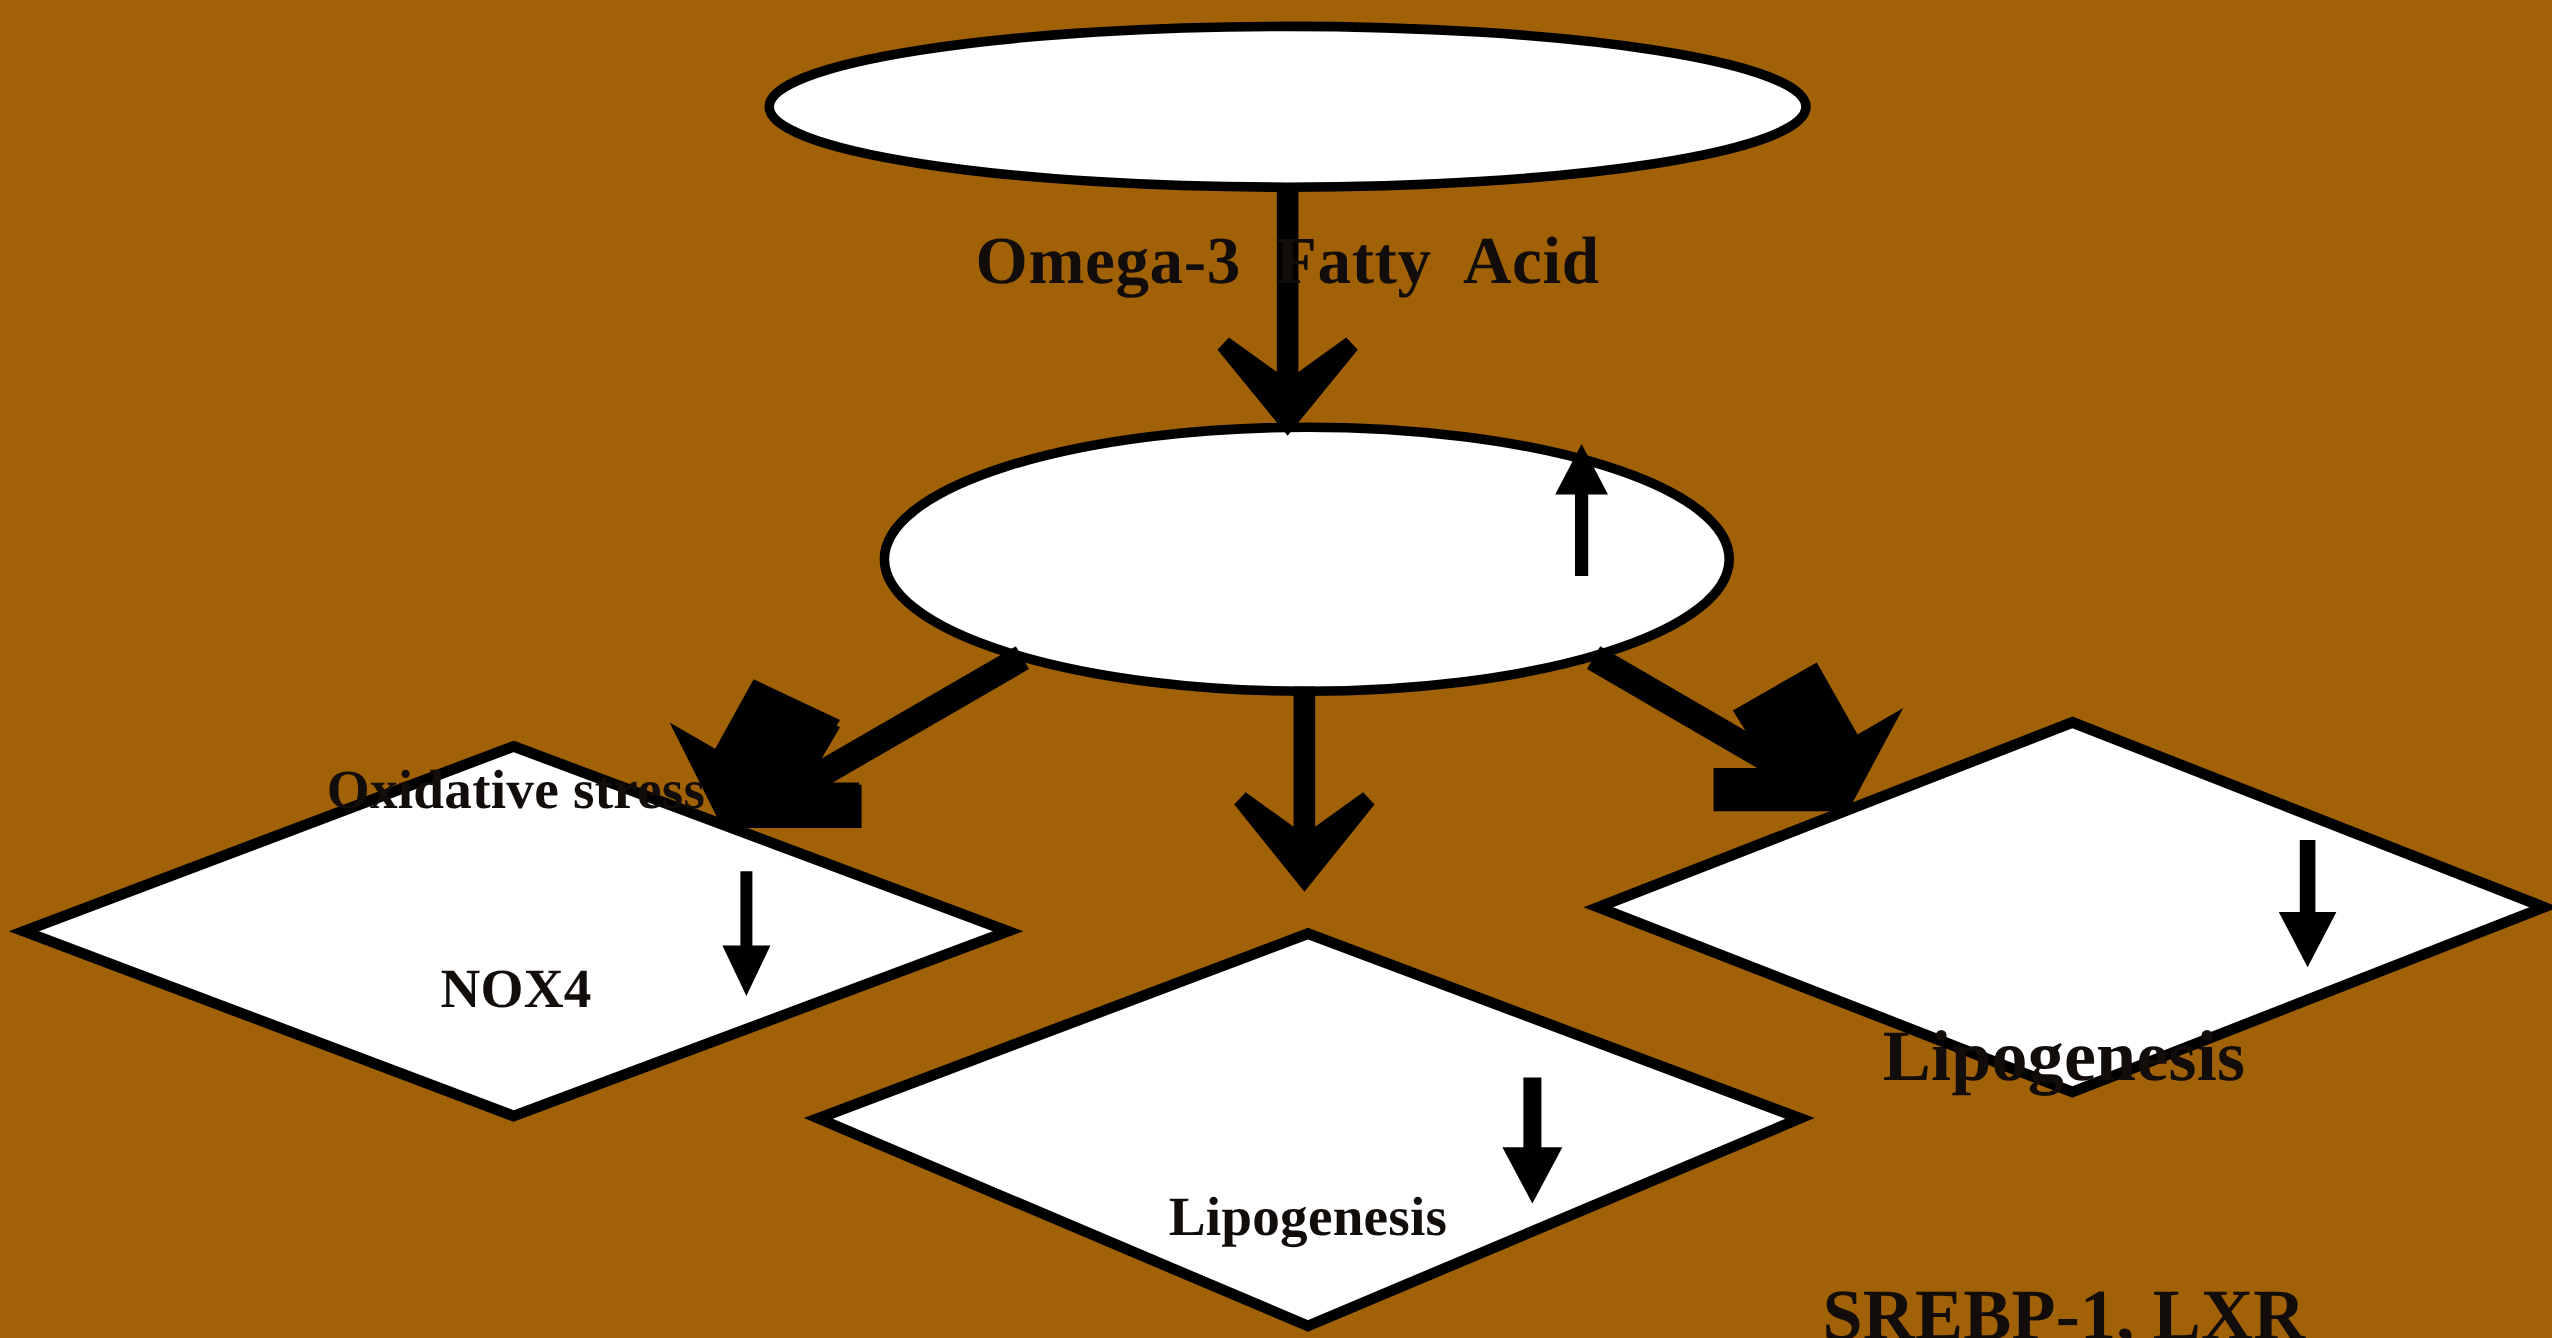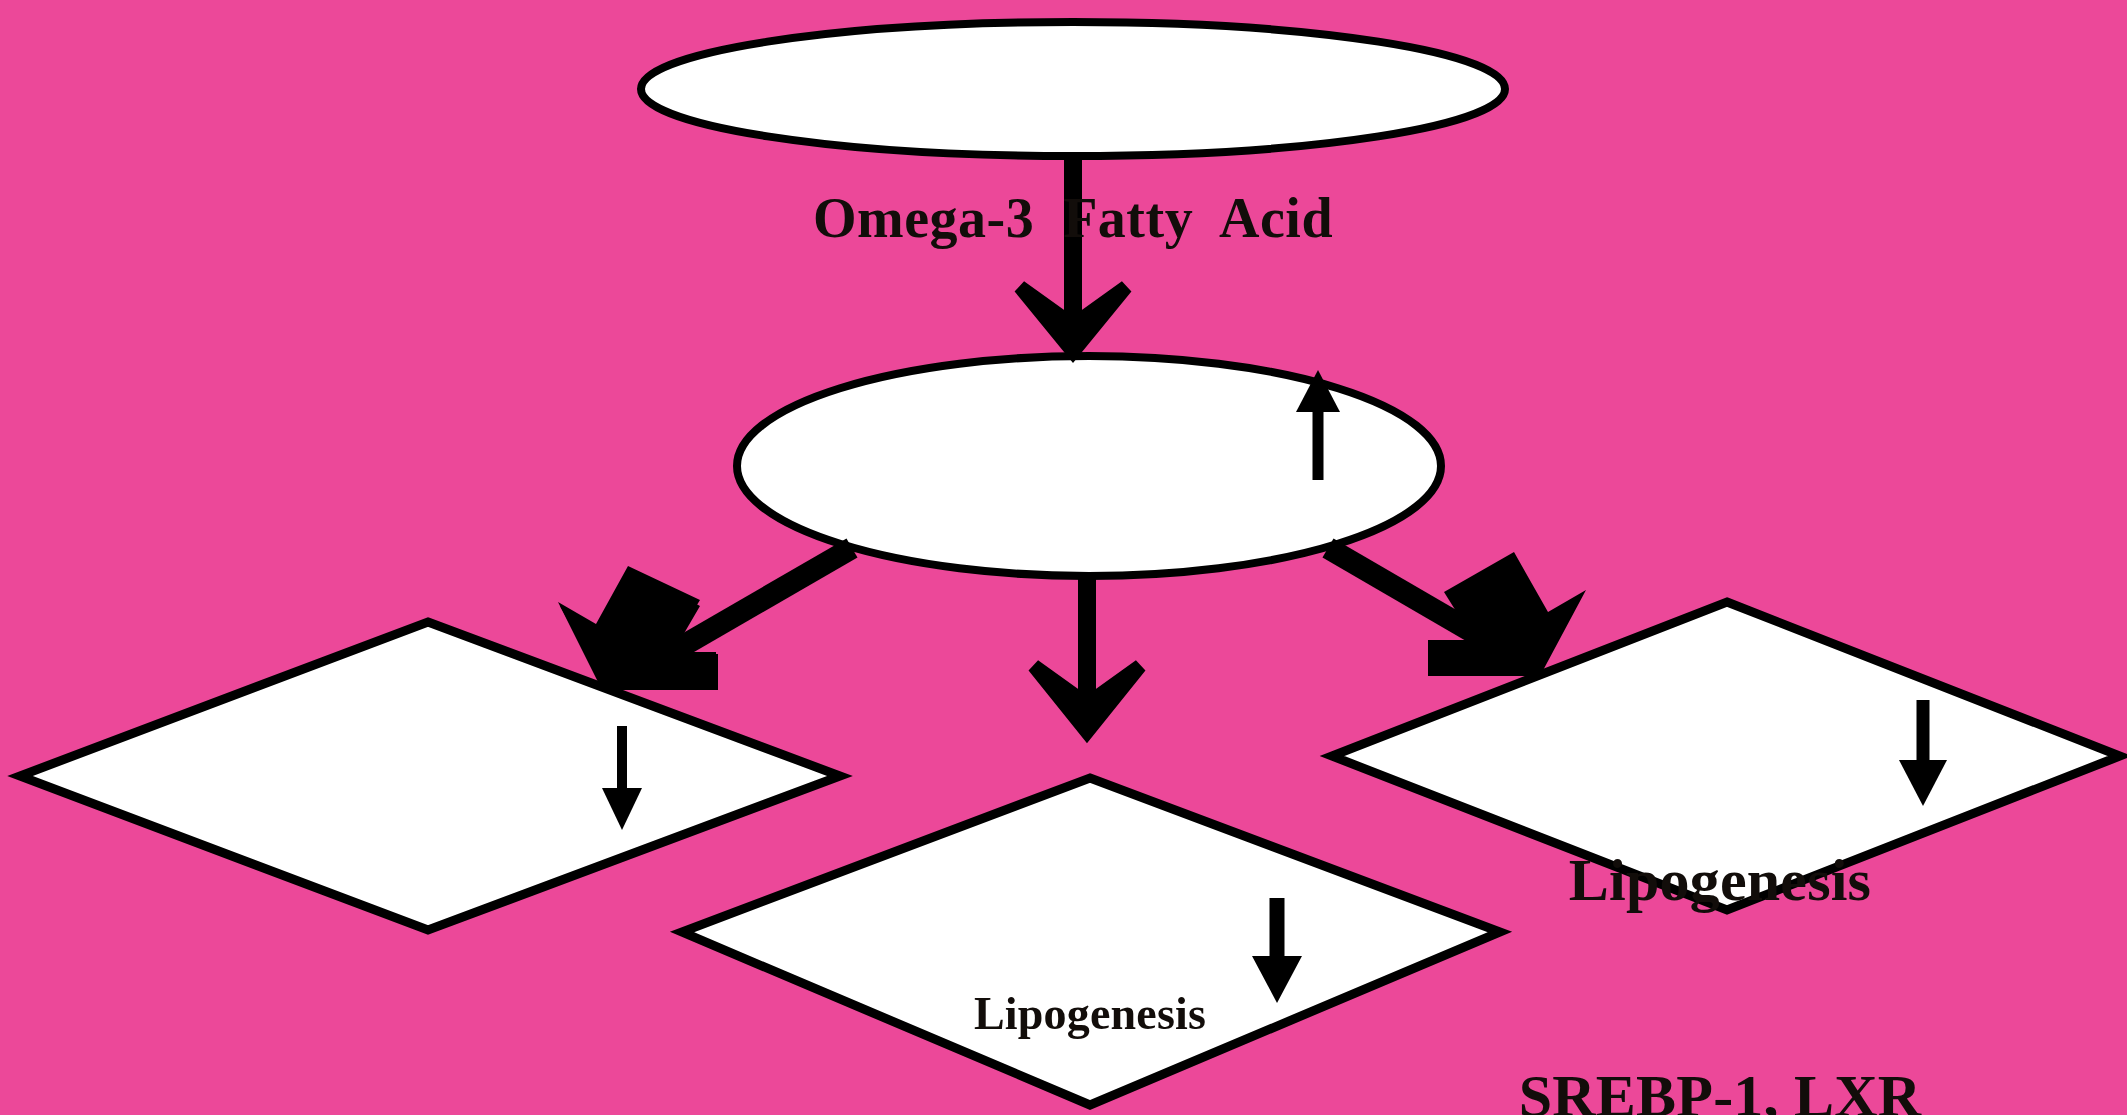--- a/index.html
+++ b/index.html
@@ -8,21 +8,21 @@
     padding: 0;
     background: #ffffff;
   }
   body {
     font-family: "Liberation Serif", "DejaVu Serif", serif;
   }
   #diagram-root {
     position: relative;
     width: 2127px;
     height: 1115px;
-    background: #ec4899;
+    background: #a16207;
     overflow: hidden;
   }
   #diagram-svg {
     position: absolute;
     top: 0;
     left: 0;
     width: 2127px;
     height: 1115px;
     display: block;
   }
@@ -140,20 +140,24 @@
       <polygon points="1923,806 1899,760 1947,760" fill="#000000"></polygon>
     </g>
 
   </svg>
 
   <div class="node-text" id="label-omega3">
     <span class="line">Omega-3  Fatty  Acid</span>
   </div>
 
 
+  <div class="node-text" id="label-oxidative">
+    <span class="line">Oxidative stress</span>
+    <span class="line">NOX4</span>
+  </div>
 
   <div class="node-text" id="label-inflammation">
     <span class="line">Lipogenesis</span>
     
   </div>
 
   <div class="node-text" id="label-lipogenesis">
     <span class="line">Lipogenesis</span>
     <span class="line">SREBP-1, LXR</span>
   </div>

